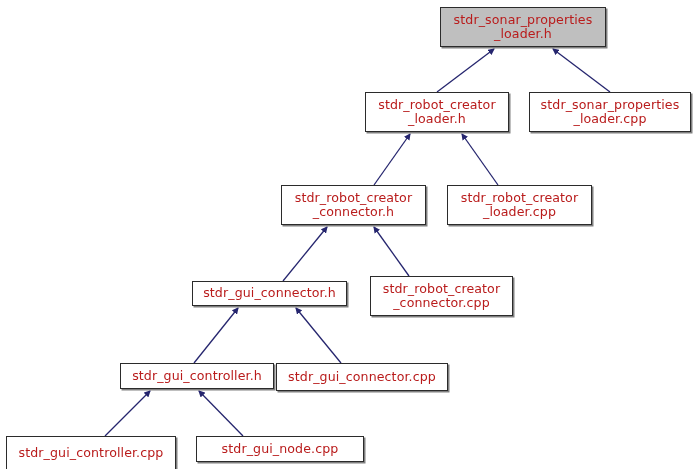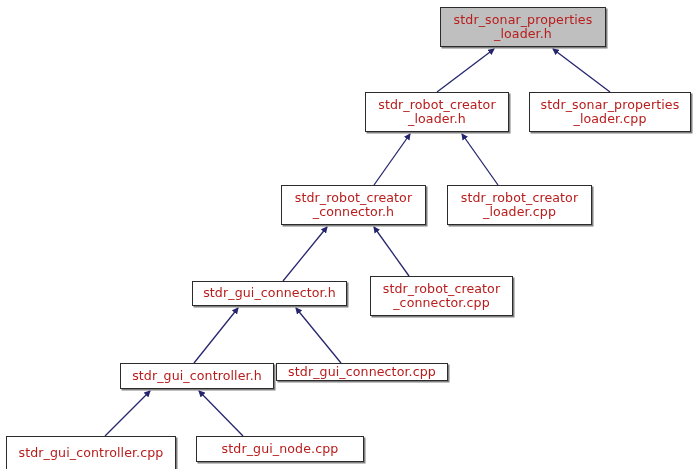--- a/index.html
+++ b/index.html
@@ -98,21 +98,21 @@
       <div class="node" style="left: 192px; top: 281px; width: 155px; height: 25px;">
         <span class="node-label">stdr_gui_connector.h</span>
       </div>
       <div class="node" style="left: 370px; top: 276px; width: 143px; height: 40px;">
         <span class="node-label">stdr_robot_creator
 _connector.cpp</span>
       </div>
       <div class="node" style="left: 100px; top: 363px; width: 154px; height: 26px; margin-left: 20px;">
         <span class="node-label">stdr_gui_controller.h</span>
       </div>
-      <div class="node" style="left: 276px; top: 363px; width: 172px; height: 18px;">
+      <div class="node" style="left: 276px; top: 363px; width: 172px; height: 28px;">
         <span class="node-label">stdr_gui_connector.cpp</span>
       </div>
       <div class="node" style="left: 6px; top: 436px; width: 170px; height: 35px;">
         <span class="node-label">stdr_gui_controller.cpp</span>
       </div>
       <div class="node" style="left: 196px; top: 436px; width: 168px; height: 26px;">
         <span class="node-label">stdr_gui_node.cpp</span>
       </div>
     </div>
 

